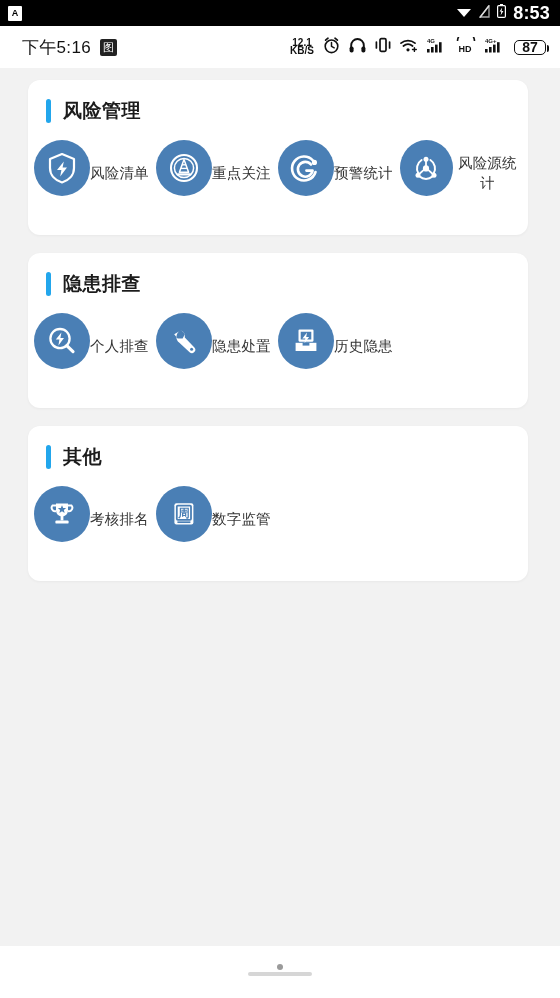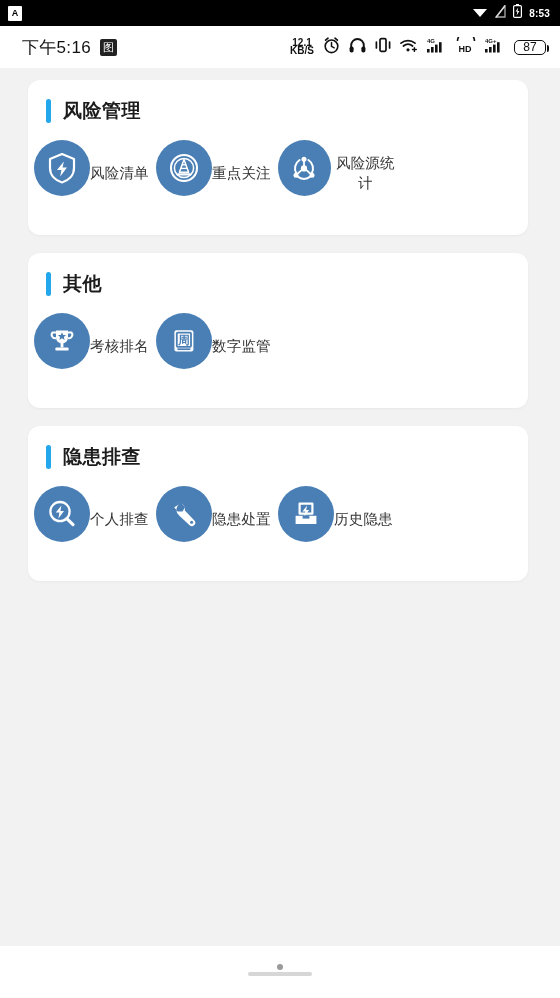--- a/index.html
+++ b/index.html
@@ -17,40 +17,40 @@
     display:flex; align-items:center; padding:0 10px 0 8px;
     flex:0 0 26px;
   }
   .sysbar .left { display:flex; align-items:center; gap:6px; }
   .sysbar .right { margin-left:auto; display:flex; align-items:center; gap:7px; }
   .notif-badge {
     width:14px; height:15px; background:#fff; color:#000;
     font-size:9px; font-weight:bold; line-height:15px; text-align:center;
     border-radius:1px;
   }
-  .sys-time { font-size:10px; font-weight:bold; letter-spacing:.2px; }
+  .sys-time { font-size:18px; font-weight:bold; letter-spacing:.2px; }
   .ic { display:block; }
 
   
   .appbar {
     height:42px; background:#fff; display:flex; align-items:center;
     padding:0 14px 0 22px; flex:0 0 42px;
   }
   .appbar .clock { font-size:17px; color:#111; font-weight:500; letter-spacing:.3px; }
   .appbar .clock-glyph {
     margin-left:9px; display:inline-block; width:17px; height:17px;
     background:#222; color:#fff; font-size:11px; line-height:17px;
     text-align:center; border-radius:2px; vertical-align:-2px;
   }
   .appbar .stat { margin-left:auto; display:flex; align-items:center; gap:9px; }
   .netspeed { font-size:10px; line-height:8.5px; text-align:center; color:#111; font-weight:bold; }
   .battpill {
     border:1.6px solid #111; border-radius:5px; height:15px; width:32px;
     display:flex; align-items:center; justify-content:center;
-    font-size:12px; font-weight:normal; color:#111; position:relative;
+    font-size:14px; font-weight:bold; color:#111; position:relative;
   }
   .battpill::after{
     content:""; position:absolute; right:-4px; top:4px; width:2.5px; height:7px;
     background:#111; border-radius:0 2px 2px 0;
   }
 
   
   .navbar {
     height:58px; background:#fff; display:flex; align-items:center;
     position:relative; flex:0 0 58px;
@@ -232,20 +232,30 @@
               <path d="M17 8.6 L21.6 21.2 L12.4 21.2 Z" fill="none" stroke="#fff" stroke-width="1.5" stroke-linejoin="round"></path>
               <line x1="13.9" y1="17.4" x2="20.1" y2="17.4" stroke="#fff" stroke-width="1.4"></line>
               <line x1="15.2" y1="13.8" x2="18.8" y2="13.8" stroke="#fff" stroke-width="1.4"></line>
               <rect x="9.8" y="22.2" width="14.4" height="2.4" rx="1.2" fill="#fff"></rect>
             </svg>
           </div>
           <div class="tile-label">重点关注</div>
         </div>
 
 
+        <div class="tile">
+          <div class="circle">
+            <svg width="34" height="34" viewBox="0 0 34 34">
+              <path d="M24 9.5 A12 12 0 1 0 26.5 21" fill="none" stroke="#fff" stroke-width="2.6" stroke-linecap="round"></path>
+              <path d="M22 13.5 A7.4 7.4 0 1 0 23.6 19.6 L17.4 19.6" fill="none" stroke="#fff" stroke-width="2.6" stroke-linecap="round" stroke-linejoin="round"></path>
+              <circle cx="25.4" cy="11.4" r="2.6" fill="#fff"></circle>
+            </svg>
+          </div>
+          <div class="tile-label">预警统计</div>
+        </div>
 
         <div class="tile">
           <div class="circle">
             <svg width="34" height="34" viewBox="0 0 34 34">
               <path d="M9.4 22.6 A10 10 0 0 1 12.6 9" fill="none" stroke="#fff" stroke-width="2" stroke-linecap="round"></path>
               <path d="M21.4 9 A10 10 0 0 1 24.6 22.6" fill="none" stroke="#fff" stroke-width="2" stroke-linecap="round"></path>
               <path d="M10.6 25.6 A10 10 0 0 0 23.4 25.6" fill="none" stroke="#fff" stroke-width="2" stroke-linecap="round"></path>
               <line x1="17" y1="9.8" x2="17" y2="16.2" stroke="#fff" stroke-width="1.8"></line>
               <line x1="15.4" y1="18.4" x2="10.2" y2="23" stroke="#fff" stroke-width="1.8"></line>
               <line x1="18.6" y1="18.4" x2="23.8" y2="23" stroke="#fff" stroke-width="1.8"></line>
@@ -257,20 +267,63 @@
           </div>
           <div class="tile-label">风险源统计</div>
         </div>
 
       </div>
     </div>
 
     <div class="card">
       <div class="card-head">
         <span class="accent"></span>
+        <span class="card-title">隐患排查</span>
+      </div>
+      <div class="grid">
+
+        <div class="tile">
+          <div class="circle">
+            <svg width="34" height="34" viewBox="0 0 34 34">
+              <circle cx="15" cy="14.6" r="9.6" fill="none" stroke="#fff" stroke-width="2.3"></circle>
+              <line x1="21.8" y1="21.6" x2="28" y2="27.6" stroke="#fff" stroke-width="3.2" stroke-linecap="round"></line>
+              <path d="M16.4 8.4 L10.8 15.6 L14.4 15.6 L13.4 21.4 L19 14 L15.4 14 Z" fill="#fff"></path>
+            </svg>
+          </div>
+          <div class="tile-label">个人排查</div>
+        </div>
+
+        <div class="tile">
+          <div class="circle">
+            <svg width="34" height="34" viewBox="0 0 34 34">
+              <path d="M14.2 6.2 A7.2 7.2 0 0 0 12.4 18.8 L22.6 28.2 A3.4 3.4 0 0 0 27.4 23.4 L17.8 13.6 A7.2 7.2 0 0 0 14.2 6.2 L18 10 L15.6 14.6 L10.6 14.4 L7.2 10.2 Z" fill="#fff"></path>
+              <circle cx="24.6" cy="25.2" r="1.5" fill="#4a7fb5"></circle>
+            </svg>
+          </div>
+          <div class="tile-label">隐患处置</div>
+        </div>
+
+        <div class="tile">
+          <div class="circle">
+            <svg width="34" height="34" viewBox="0 0 34 34">
+              <path d="M10.6 6.6 L23.4 6.6 L23.4 16.6 L10.6 16.6 Z" fill="none" stroke="#fff" stroke-width="2.2" stroke-linejoin="round"></path>
+              <path d="M18 8.6 L13.4 14.6 L16.3 14.6 L15.5 19.2 L20.1 12.9 L17.2 12.9 Z" fill="#fff"></path>
+              <path d="M6.6 18.8 L27.4 18.8 L27.4 27 L6.6 27 Z" fill="#fff"></path>
+              <path d="M13.6 18.8 L20.4 18.8 L20.4 21.6 L13.6 21.6 Z" fill="#4a7fb5"></path>
+            </svg>
+          </div>
+          <div class="tile-label">历史隐患</div>
+        </div>
+
+      </div>
+    </div>
+
+    <div class="card">
+      <div class="card-head">
+        <span class="accent"></span>
         <span class="card-title">其他</span>
       </div>
       <div class="grid">
 
         <div class="tile">
           <div class="circle">
             <svg width="34" height="34" viewBox="0 0 34 34">
               <path d="M11 6.6 L23 6.6 L23 13.4 A6 6 0 0 1 11 13.4 Z" fill="#fff"></path>
               <path d="M11 8.4 L7.6 8.4 A3.4 3.4 0 0 0 11 14" fill="none" stroke="#fff" stroke-width="2"></path>
               <path d="M23 8.4 L26.4 8.4 A3.4 3.4 0 0 1 23 14" fill="none" stroke="#fff" stroke-width="2"></path>
@@ -290,63 +343,20 @@
               <text x="17" y="20" font-size="11.5" font-weight="bold" fill="#4a7fb5" text-anchor="middle" font-family="Liberation Sans">周</text>
               <line x1="10.4" y1="25.2" x2="23.4" y2="25.2" stroke="#4a7fb5" stroke-width="1.7"></line>
             </svg>
           </div>
           <div class="tile-label">数字监管</div>
         </div>
 
       </div>
     </div>
 
-    <div class="card">
-      <div class="card-head">
-        <span class="accent"></span>
-        <span class="card-title">隐患排查</span>
-      </div>
-      <div class="grid">
-
-        <div class="tile">
-          <div class="circle">
-            <svg width="34" height="34" viewBox="0 0 34 34">
-              <circle cx="15" cy="14.6" r="9.6" fill="none" stroke="#fff" stroke-width="2.3"></circle>
-              <line x1="21.8" y1="21.6" x2="28" y2="27.6" stroke="#fff" stroke-width="3.2" stroke-linecap="round"></line>
-              <path d="M16.4 8.4 L10.8 15.6 L14.4 15.6 L13.4 21.4 L19 14 L15.4 14 Z" fill="#fff"></path>
-            </svg>
-          </div>
-          <div class="tile-label">个人排查</div>
-        </div>
-
-        <div class="tile">
-          <div class="circle">
-            <svg width="34" height="34" viewBox="0 0 34 34">
-              <path d="M14.2 6.2 A7.2 7.2 0 0 0 12.4 18.8 L22.6 28.2 A3.4 3.4 0 0 0 27.4 23.4 L17.8 13.6 A7.2 7.2 0 0 0 14.2 6.2 L18 10 L15.6 14.6 L10.6 14.4 L7.2 10.2 Z" fill="#fff"></path>
-              <circle cx="24.6" cy="25.2" r="1.5" fill="#4a7fb5"></circle>
-            </svg>
-          </div>
-          <div class="tile-label">隐患处置</div>
-        </div>
-
-        <div class="tile">
-          <div class="circle">
-            <svg width="34" height="34" viewBox="0 0 34 34">
-              <path d="M10.6 6.6 L23.4 6.6 L23.4 16.6 L10.6 16.6 Z" fill="none" stroke="#fff" stroke-width="2.2" stroke-linejoin="round"></path>
-              <path d="M18 8.6 L13.4 14.6 L16.3 14.6 L15.5 19.2 L20.1 12.9 L17.2 12.9 Z" fill="#fff"></path>
-              <path d="M6.6 18.8 L27.4 18.8 L27.4 27 L6.6 27 Z" fill="#fff"></path>
-              <path d="M13.6 18.8 L20.4 18.8 L20.4 21.6 L13.6 21.6 Z" fill="#4a7fb5"></path>
-            </svg>
-          </div>
-          <div class="tile-label">历史隐患</div>
-        </div>
-
-      </div>
-    </div>
-
   </div>
 
   <div class="home-area">
     <span class="home-dot"></span>
     <span class="home-bar"></span>
   </div>
 
 </div>
 
 </body></html>

